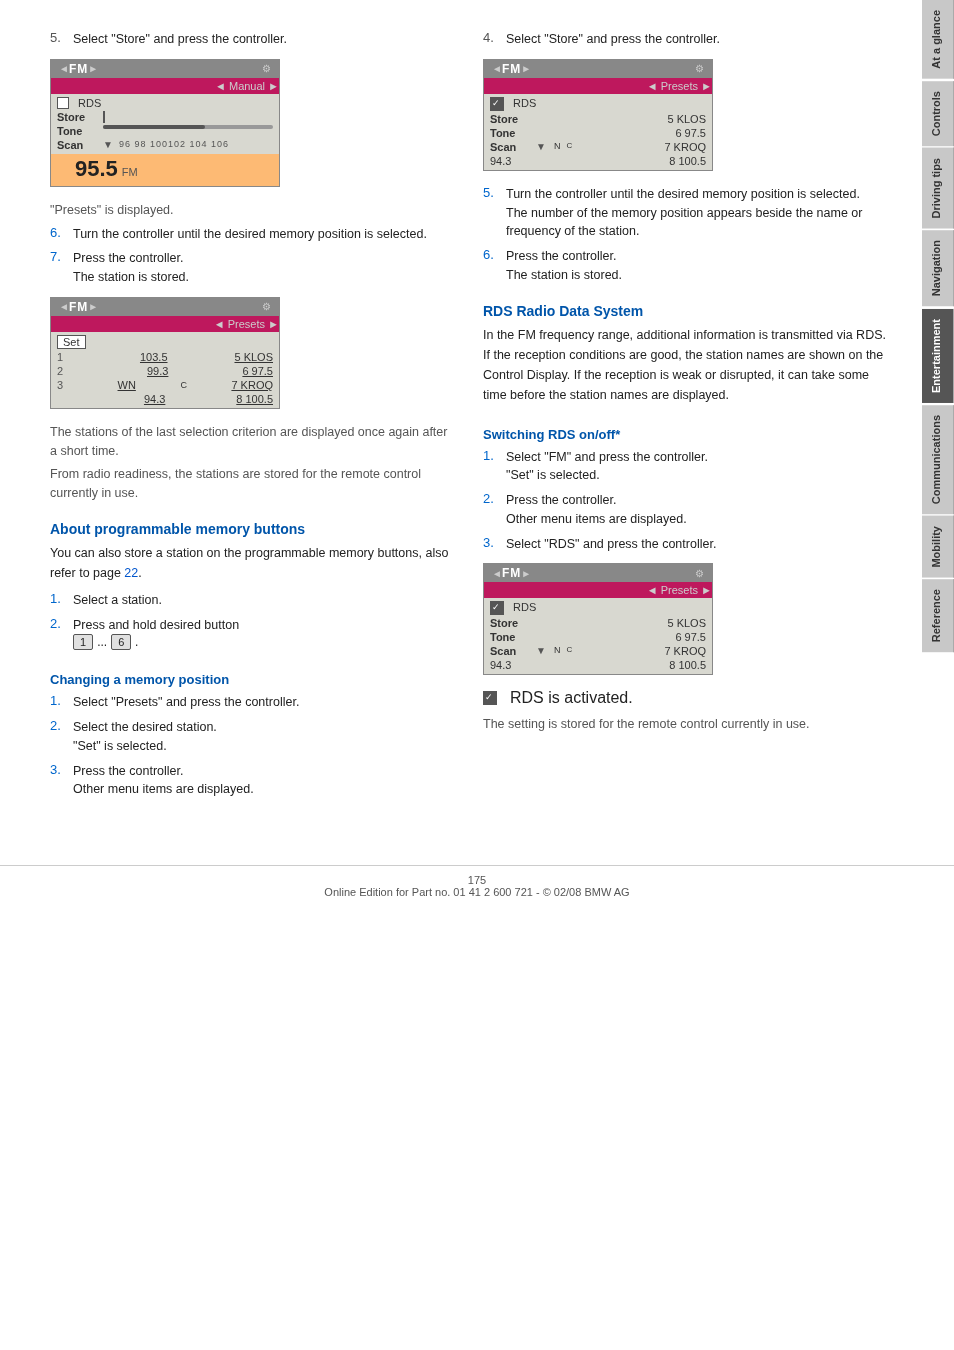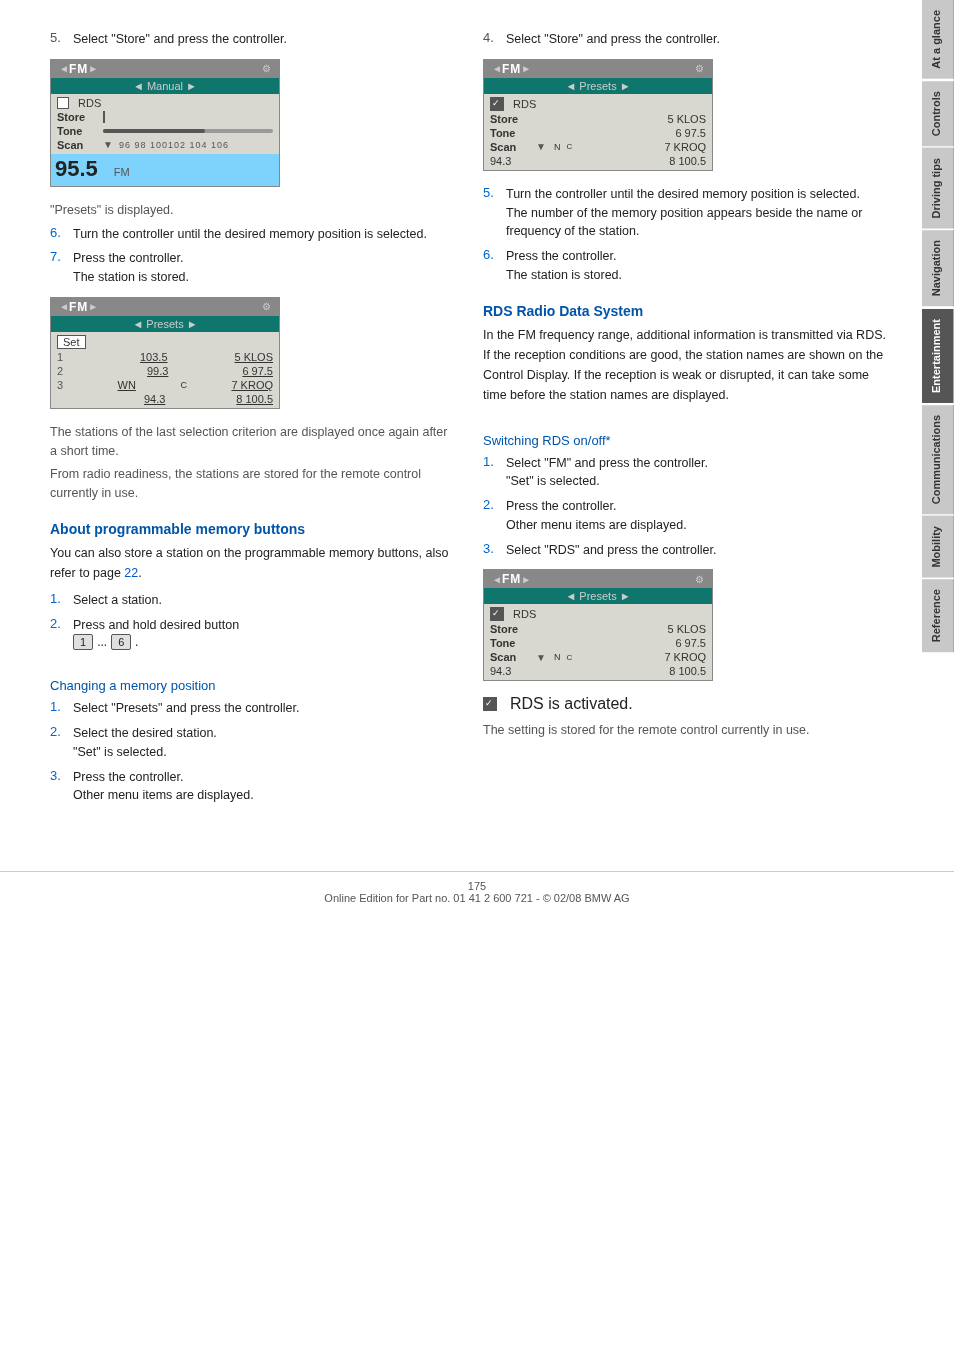--- a/index.html
+++ b/index.html
@@ -81,23 +81,23 @@
     
     .section-heading {
       font-size: 14px;
       font-weight: bold;
       color: #0055aa;
       margin-top: 18px;
       margin-bottom: 6px;
     }
     .sub-heading {
       font-size: 13px;
-      font-weight: normal;
+      font-weight: bold;
       color: #0055aa;
-      margin-top: 28px;
+      margin-top: 22px;
       margin-bottom: 6px;
     }
 
     .body-text {
       font-size: 12.5px;
       line-height: 1.6;
       color: #222;
       margin-bottom: 8px;
     }
 
@@ -122,33 +122,33 @@
       font-weight: bold;
       color: #fff;
       font-size: 12px;
       letter-spacing: 1px;
     }
     .radio-arrows {
       color: #ccc;
       font-size: 10px;
     }
     .radio-nav-bar {
-      background: #0f766e;
+      background: #be185d;
       color: #ccc;
-      text-align: center;
+      text-align: right;
       padding: 2px 0;
       font-size: 11px;
     }
     .radio-rows {
       background: #d8d8d0;
       padding: 2px 0;
     }
     .radio-row {
       display: flex;
-      align-items: center;
+      align-items: flex-start;
       padding: 1px 6px;
       font-size: 11px;
       color: #333;
       gap: 6px;
     }
     .radio-row .label {
       min-width: 40px;
       font-weight: bold;
       color: #333;
     }
@@ -158,29 +158,29 @@
       background: #999;
       border-radius: 2px;
       position: relative;
     }
     .freq-bar-fill {
       background: #555;
       height: 100%;
       border-radius: 2px;
     }
     .radio-freq-big {
-      background: #7dd3fc;
+      background: #fdba74;
       text-align: left;
-      padding: 2px 6px 4px 4px;
+      padding: 2px 6px 4px 24px;
       font-size: 22px;
       font-weight: bold;
       color: #222;
       display: flex;
       align-items: baseline;
-      gap: 16px;
+      gap: 4px;
     }
     .radio-freq-big .fm-sub {
       font-size: 11px;
       font-weight: normal;
       color: #555;
     }
     .preset-row {
       display: flex;
       justify-content: space-between;
       align-items: center;

